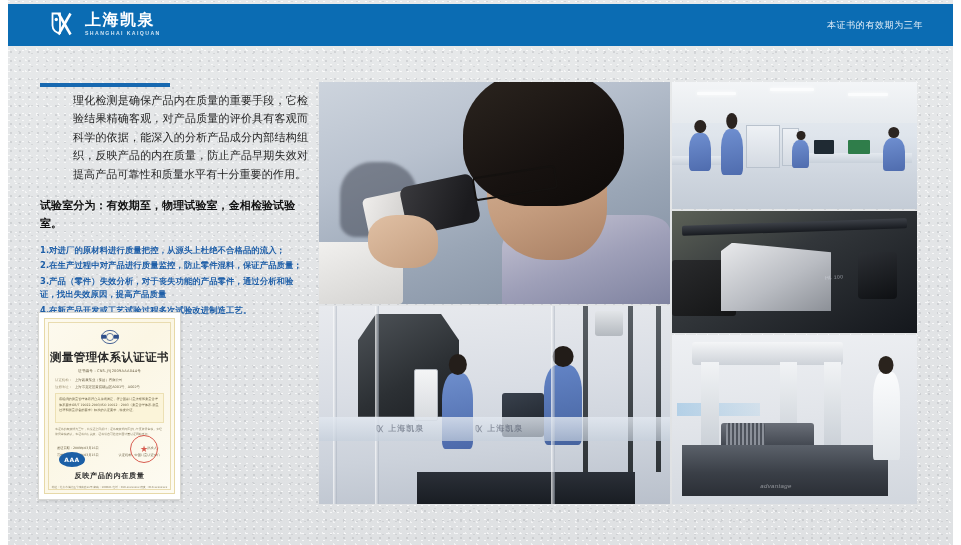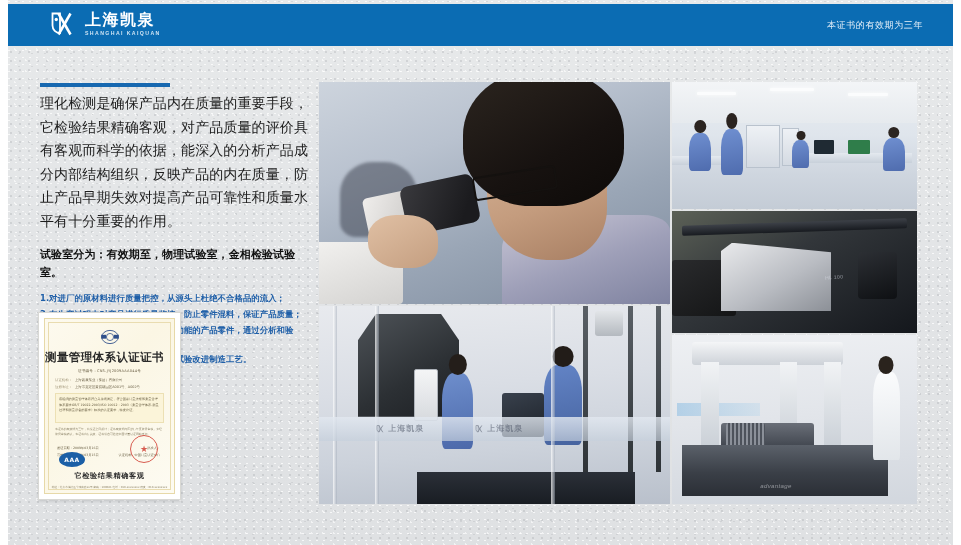--- a/index.html
+++ b/index.html
@@ -117,25 +117,26 @@
     font-size: 10.5px;
     font-weight: 700;
     color: #101010;
     text-decoration: underline;
     text-underline-offset: 2px;
     letter-spacing: 0.3px;
   }
 
   .body-para {
     margin-top: 5px;
-    font-size: 14px;
+    font-size: 11px;
     line-height: 1.68;
     color: #1d1d1d;
     text-align: justify;
     letter-spacing: 0.1px;
+    margin-left: 33px;
   }
 
   .lab-line {
     margin-top: 13px;
     font-size: 11px;
     font-weight: 700;
     color: #101010;
     line-height: 1.6;
     letter-spacing: 0.1px;
   }
@@ -191,21 +192,21 @@
     transform: translateX(-50%);
     width: 22px;
     height: 18px;
   }
 
   .cert-title {
     position: absolute;
     left: 0;
     right: 0;
     top: 31px;
-    text-align: left;
+    text-align: center;
     font-size: 11.5px;
     font-weight: 700;
     color: #2a2a2a;
     letter-spacing: 0.4px;
     font-family: "DejaVu Serif", "Liberation Serif", serif;
   }
 
   .cert-code {
     position: absolute;
     left: 0; right: 0;
@@ -766,21 +767,21 @@
         <div>有效期至：2012年03月15日</div>
       </div>
       <div class="cert-sign-r">
         <div>批准人：</div>
         <div>认证机构：中国计量认证中心</div>
       </div>
 
       <div class="cert-aaa">AAA</div>
       <div class="cert-seal"></div>
 
-      <div class="cert-footer">它检验结果精确客观</div>
+      <div class="cert-footer">反映产品的内在质量</div>
       <div class="cert-footer-sub">地址：北京市海淀区学院南路xx号   邮编：100081
 电话：010-xxxxxxxx  传真：010-xxxxxxxx</div>
     </div>
   </div>
 
   <div class="photos">
 
     <div class="ph ph-microscope">
       <div class="scene">
         <div class="mic-bg-person"></div>

